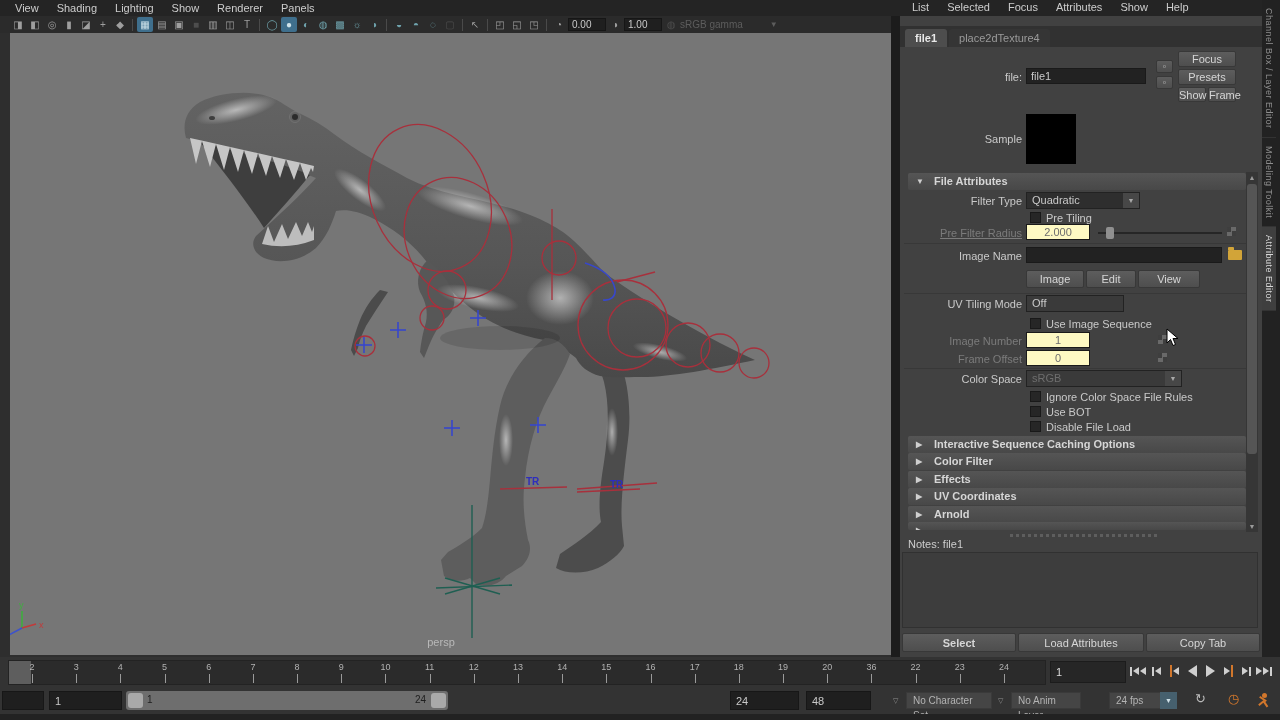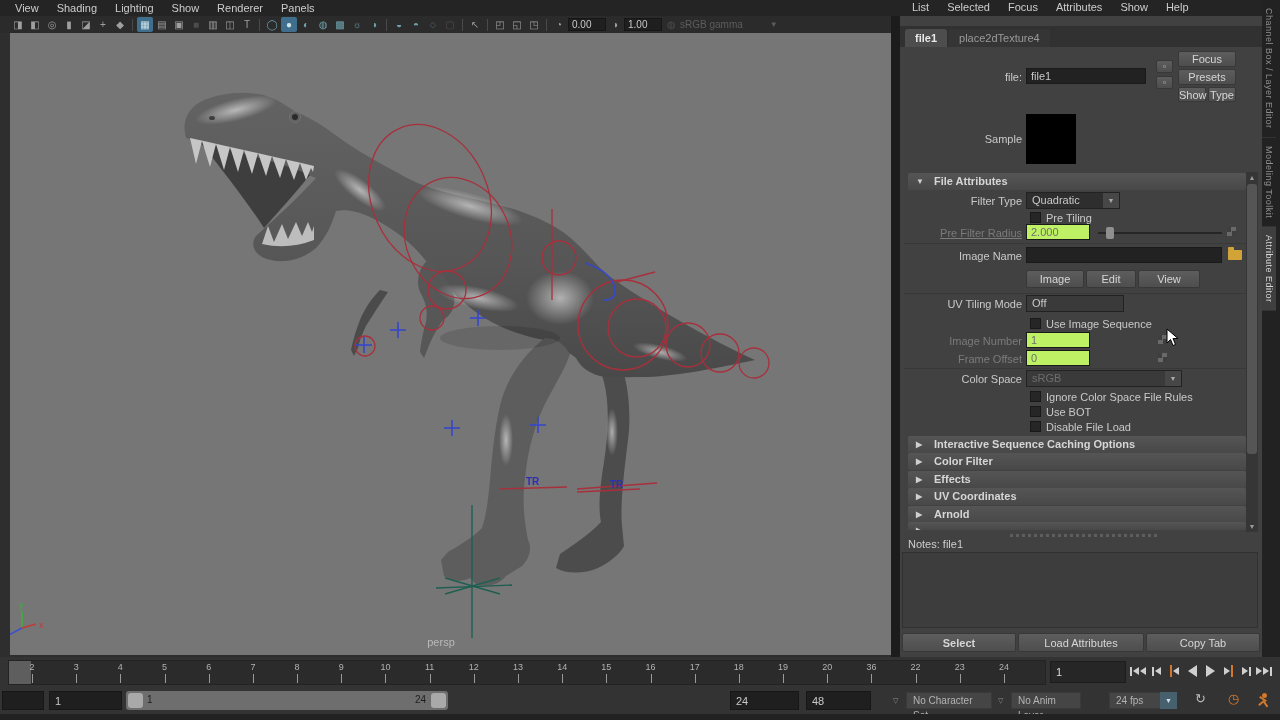--- a/index.html
+++ b/index.html
@@ -41,21 +41,21 @@
   #attr-panel { position:absolute; left:900px; top:16px; width:362px; height:641px; background:#414141; }
   #ae-tabs { position:absolute; left:0px; top:10px; width:362px; height:21px; background:#313131;
              display:flex; align-items:flex-end; padding-left:5px; gap:2px; }
   .ae-tab { padding:3px 10px; font-size:11px; color:#9a9a9a; background:#353535; border-radius:3px 3px 0 0; }
   .ae-tab.active { background:#4d4d4d; color:#e8e8e8; font-weight:bold; }
 
   .rlabel { position:absolute; text-align:right; color:#c9c9c9; }
   .rlabel.dim, .dim { color:#7b7b7b; }
   .field { position:absolute; background:#222222; border:1px solid #1a1a1a; color:#c9c9c9;
            font-size:11px; padding:0 4px; line-height:15px; height:16px; }
-  .field.dim { color:#6e6e6e; background:#bef264; }
+  .field.dim { color:#6e6e6e; background:#fef9c3;text-align:center; }
   .btn { position:absolute; background:linear-gradient(#5d5d5d,#4e4e4e); border:1px solid #383838;
          border-radius:2px; color:#d6d6d6; text-align:center; font-size:11px; }
   .checkbox { position:absolute; width:11px; height:11px; background:#262626; border:1px solid #191919; }
   .cblabel { position:absolute; font-size:11px; color:#c9c9c9; }
   .dropdown { position:absolute; background:#2e2e2e; border:1px solid #222; color:#c9c9c9;
               font-size:11px; line-height:15px; padding:0 5px; height:17px; }
   .dropdown .dd-arrow { position:absolute; right:0; top:0; width:16px; height:15px; background:#474747;
               color:#a9a9a9; font-size:7px; text-align:center; line-height:15px; }
   .dropdown.dim { color:#6e6e6e; background:#3a3a3a; }
   .section-hdr { position:absolute; left:8px; width:338px; height:17px;
@@ -353,32 +353,32 @@
         <div class="ae-tab">place2dTexture4</div>
       </div>
 
     <div class="rlabel" style="left:70px;top:55px;width:52px;">file:</div>
     <input class="field" style="left: 126px; top: 52px; width: 120px;" readonly="" value="file1">
     <div class="btn" style="left:256px;top:44px;width:17px;height:13px;font-size:8px;line-height:12px;">▫</div>
     <div class="btn" style="left:256px;top:60px;width:17px;height:13px;font-size:8px;line-height:12px;">▫</div>
     <div class="btn" style="left:278px;top:35px;width:58px;height:16px;line-height:15px;">Focus</div>
     <div class="btn" style="left:278px;top:53px;width:58px;height:16px;line-height:15px;">Presets</div>
     <div class="btn" style="left:278px;top:71px;width:28px;height:15px;line-height:14px;">Show</div>
-    <div class="btn" style="left:308px;top:71px;width:28px;height:15px;line-height:14px;">Type</div>
+    <div class="btn" style="left:308px;top:71px;width:28px;height:15px;line-height:14px;">Frame</div>
 
     <div class="rlabel" style="left:60px;top:117px;width:62px;">Sample</div>
     <div style="position:absolute;left:126px;top:98px;width:50px;height:50px;background:#000;"></div>
 
     <div class="section-hdr" style="top:157px;">
       <span class="arr">▼</span>
       <span>File Attributes</span>
     </div>
 
     <div class="rlabel" style="left:20px;top:179px;width:102px;">Filter Type</div>
-    <div class="dropdown" style="left:126px;top:176px;width:94px;">
+    <div class="dropdown" style="left:126px;top:176px;width:114px;">
       <span>Quadratic</span>
       <span class="dd-arrow">▼</span>
     </div>
 
     <div class="checkbox" style="left:130px;top:196px;"></div>
     <div class="cblabel" style="left:146px;top:196px;">Pre Tiling</div>
 
     <div class="rlabel dim" style="left:10px;top:211px;width:112px;text-decoration:underline;">Pre Filter Radius</div>
     <div class="field dim" style="left:126px;top:208px;width:64px;">2.000</div>
     <div class="slider-track" style="left:198px;top:216px;width:124px;">

